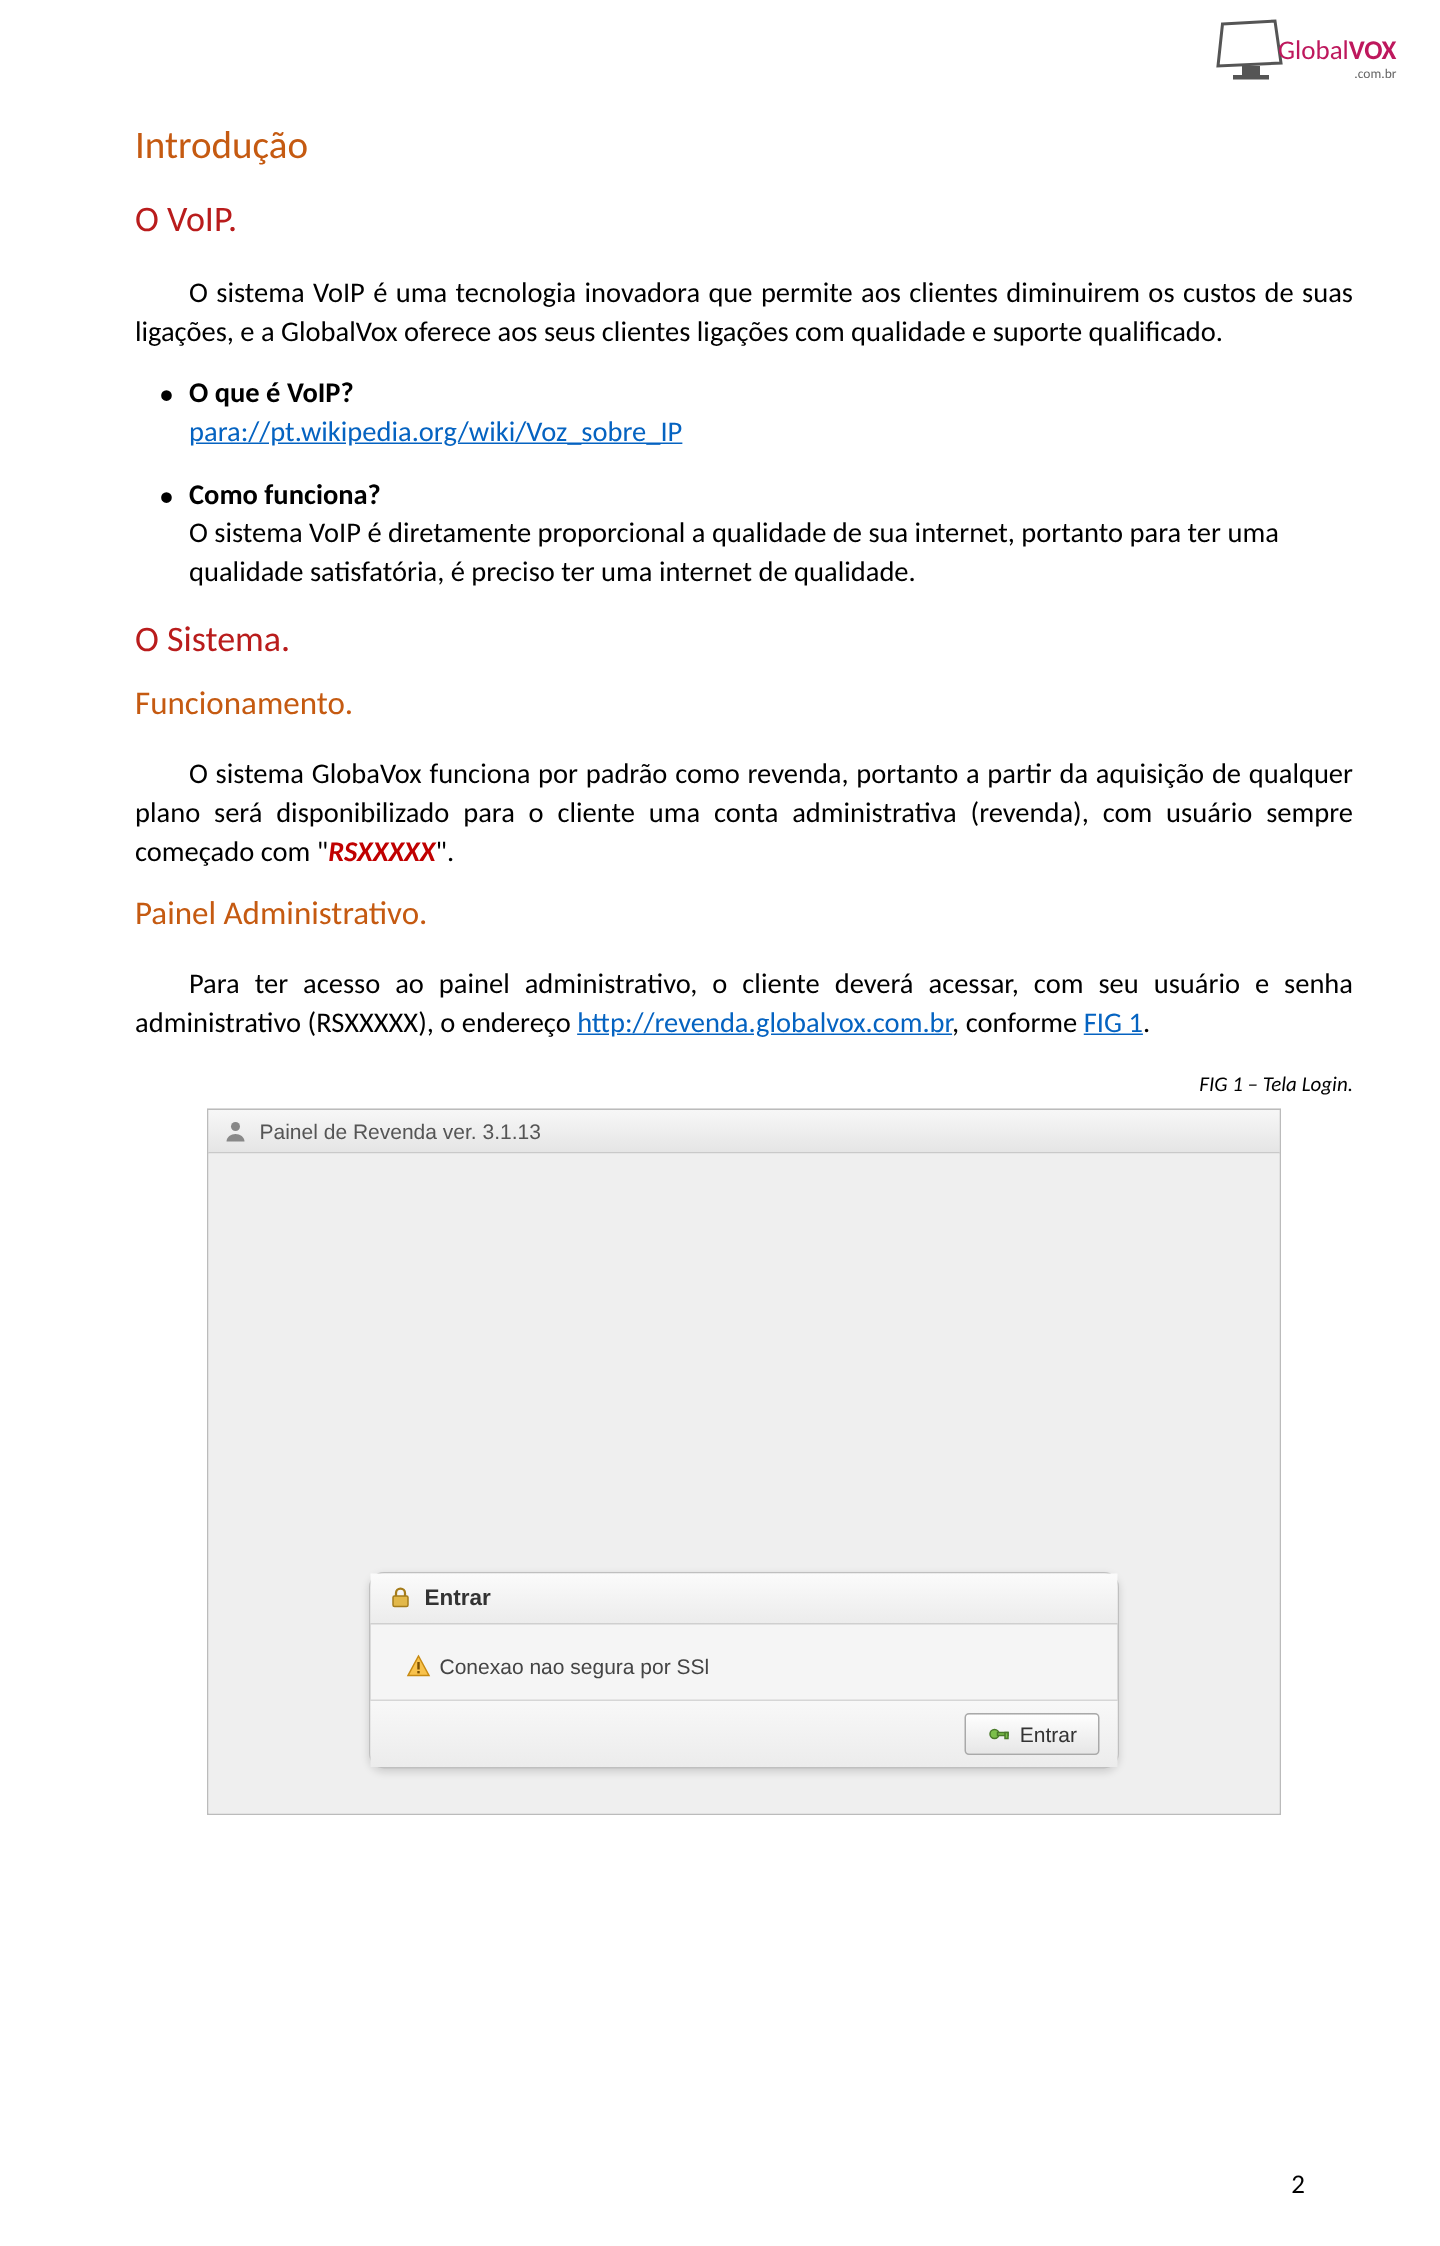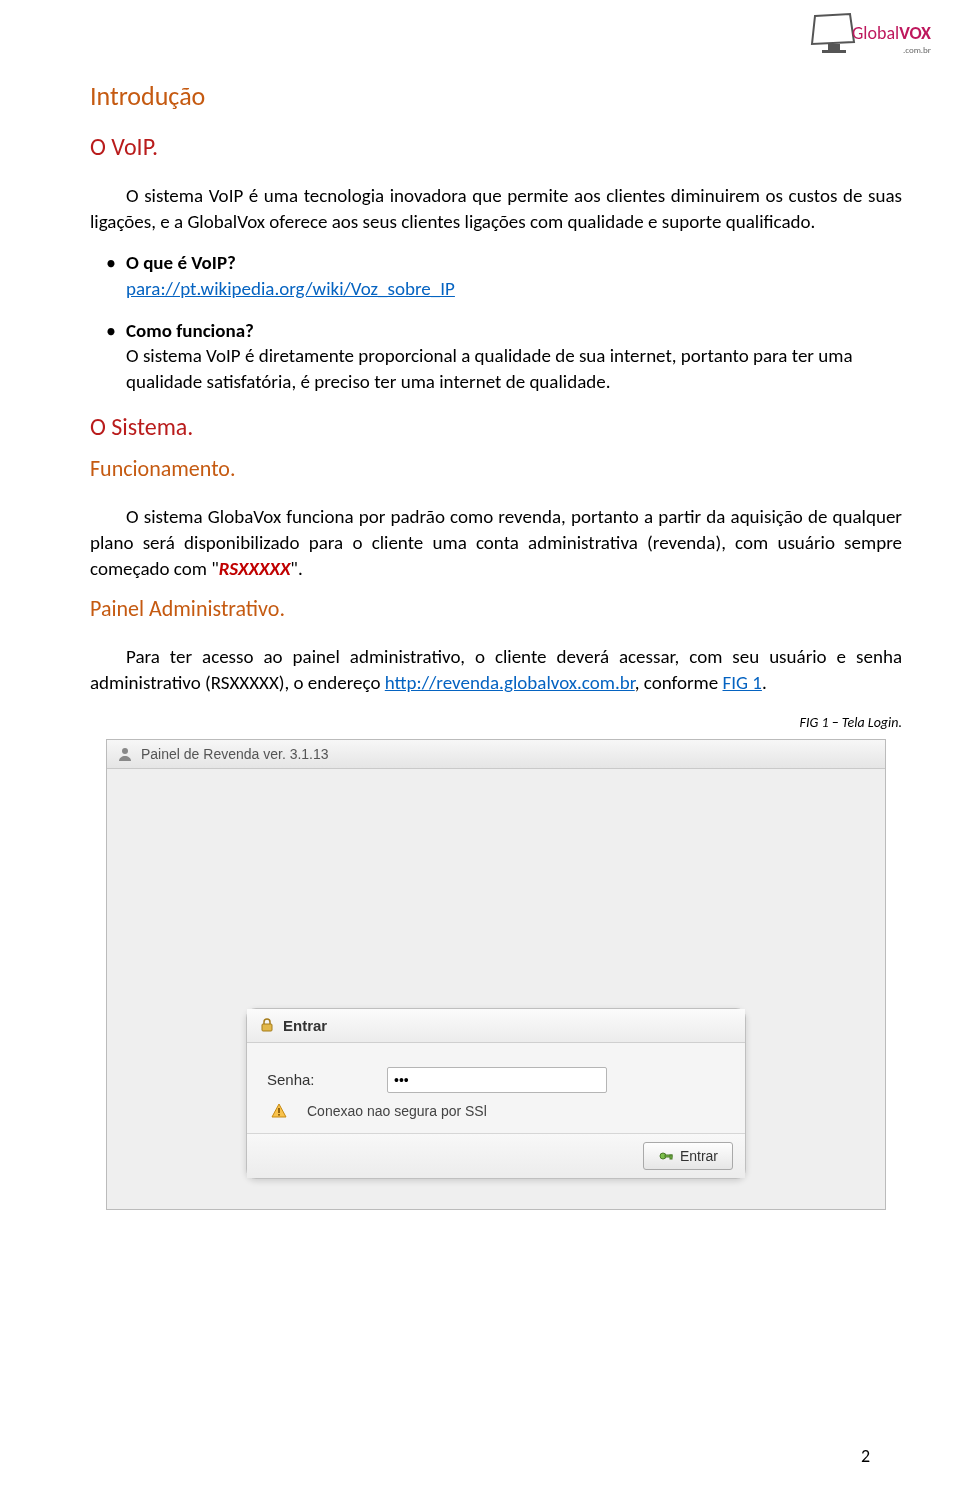--- a/index.html
+++ b/index.html
@@ -80,21 +80,21 @@
     font-style: italic;
   }
   .fig-caption {
     text-align: right;
     font-style: italic;
     font-size: 14px;
     margin: 18px 0 8px 0;
   }
   
   .login-shot {
-    width: 780px;
+    width: 716px;
     margin: 0 auto;
     border: 1px solid #bbb;
     background: #efefef;
     font-family: Tahoma, Arial, sans-serif;
   }
   .login-titlebar {
     background: linear-gradient(#f7f7f7, #e5e5e5);
     border-bottom: 1px solid #c9c9c9;
     padding: 6px 10px;
     font-size: 14px;
@@ -149,21 +149,21 @@
     border: 1px solid #b5b5b5;
     border-radius: 2px;
     padding: 2px 6px;
     font-size: 14px;
     background: #fff;
     font-family: inherit;
   }
   .ssl-line {
     display: flex;
     align-items: center;
-    gap: 20px;
+    gap: 6px;
     font-size: 14px;
     color: #444;
     margin: 6px 0 4px 4px;
   }
   .login-box-footer {
     background: linear-gradient(#f8f8f8, #ececec);
     border-top: 1px solid #d6d6d6;
     padding: 8px 12px;
     display: flex;
     justify-content: flex-end;
@@ -254,24 +254,20 @@
         <div class="login-box-header">
           <span class="icon-sm">
             <svg viewBox="0 0 16 16">
                 <rect x="3" y="7" width="10" height="7" rx="1" fill="#e2b84a" stroke="#a57c1b"></rect>
                 <path d="M5 7V5a3 3 0 016 0v2" fill="none" stroke="#a57c1b" stroke-width="1.5"></path>
               </svg>
           </span>
           <span>Entrar</span>
         </div>
         <div class="login-box-body">
-          <div class="form-row">
-            <label>Senha:</label>
-            <input type="text" value="•••" style="">
-          </div>
           <div class="ssl-line">
             <span class="icon-sm">
               <svg viewBox="0 0 16 16">
                   <path d="M8 1L15 14H1z" fill="#f8c24c" stroke="#c78a12"></path>
                   <rect x="7.2" y="5" width="1.6" height="5" fill="#7a4e00"></rect>
                   <rect x="7.2" y="11" width="1.6" height="1.6" fill="#7a4e00"></rect>
                 </svg>
             </span>
             <span>Conexao nao segura por SSl</span>
           </div>

